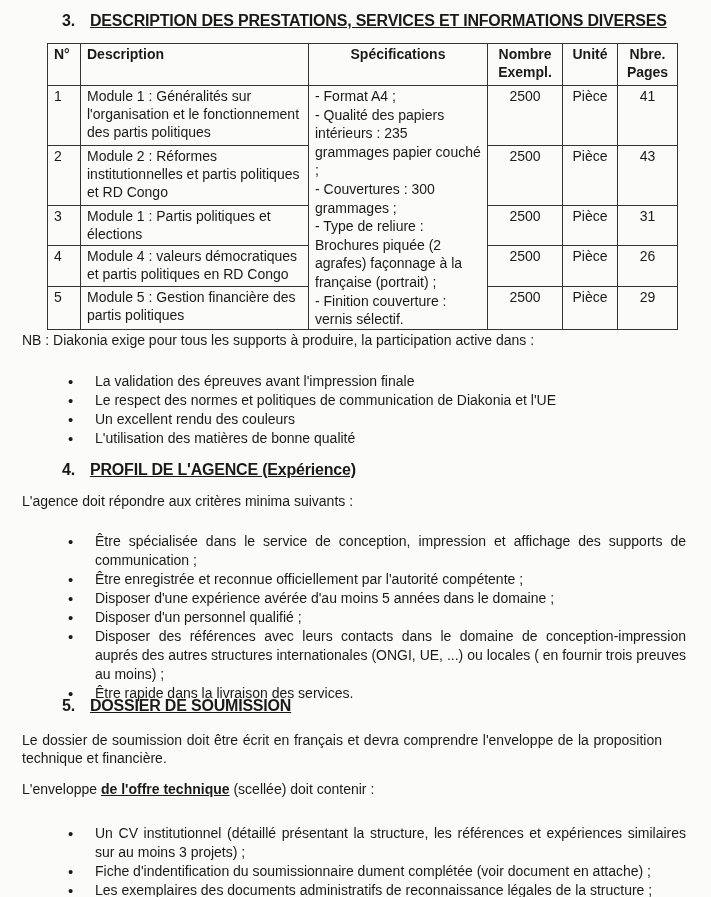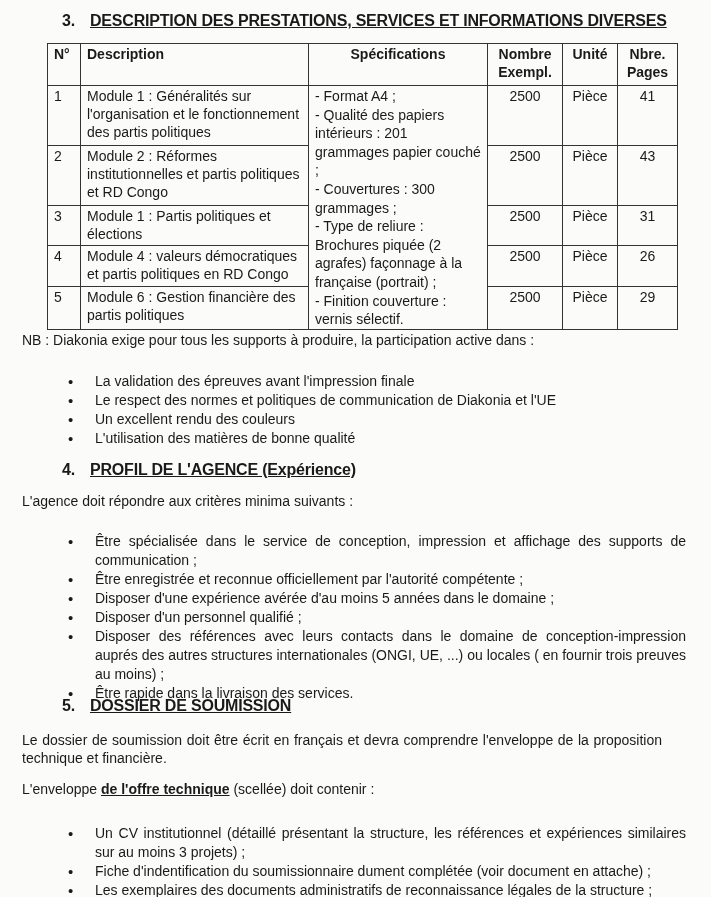--- a/index.html
+++ b/index.html
@@ -73,21 +73,21 @@
         <div>Pages</div>
       </th>
     </tr>
   </thead>
   <tbody>
     <tr style="height:56px;">
       <td class="c-no">1</td>
       <td class="c-desc">Module 1 : Généralités sur l'organisation et le fonctionnement des partis politiques</td>
       <td class="c-spec" rowspan="5">
         <div>- Format A4 ;</div>
-        <div>- Qualité des papiers intérieurs : 201 grammages papier couché ;</div>
+        <div>- Qualité des papiers intérieurs : 235 grammages papier couché ;</div>
         <div>- Couvertures :  300 grammages ;</div>
         <div>- Type de reliure : Brochures piquée (2 agrafes) façonnage à la française (portrait) ;</div>
         <div>- Finition couverture : vernis sélectif.</div>
       </td>
       <td class="c-nb">2500</td>
       <td class="c-unit">Pièce</td>
       <td class="c-pages">41</td>
     </tr>
     <tr style="height:56px;">
       <td class="c-no">2</td>
@@ -105,21 +105,21 @@
     </tr>
     <tr style="height:37px;">
       <td class="c-no">4</td>
       <td class="c-desc">Module 4 : valeurs démocratiques et partis politiques en RD Congo</td>
       <td class="c-nb">2500</td>
       <td class="c-unit">Pièce</td>
       <td class="c-pages">26</td>
     </tr>
     <tr style="height:40px;">
       <td class="c-no">5</td>
-      <td class="c-desc">Module 6 : Gestion financière des partis politiques</td>
+      <td class="c-desc">Module 5 : Gestion financière des partis politiques</td>
       <td class="c-nb">2500</td>
       <td class="c-unit">Pièce</td>
       <td class="c-pages">29</td>
     </tr>
   </tbody>
 </table>
 
 <div class="para" style="top:331px;">NB : Diakonia exige pour tous les supports à produire, la participation active dans :</div>
 <ul class="bullets" style="top:364px;">
   <li>La validation des épreuves avant l'impression finale</li>

